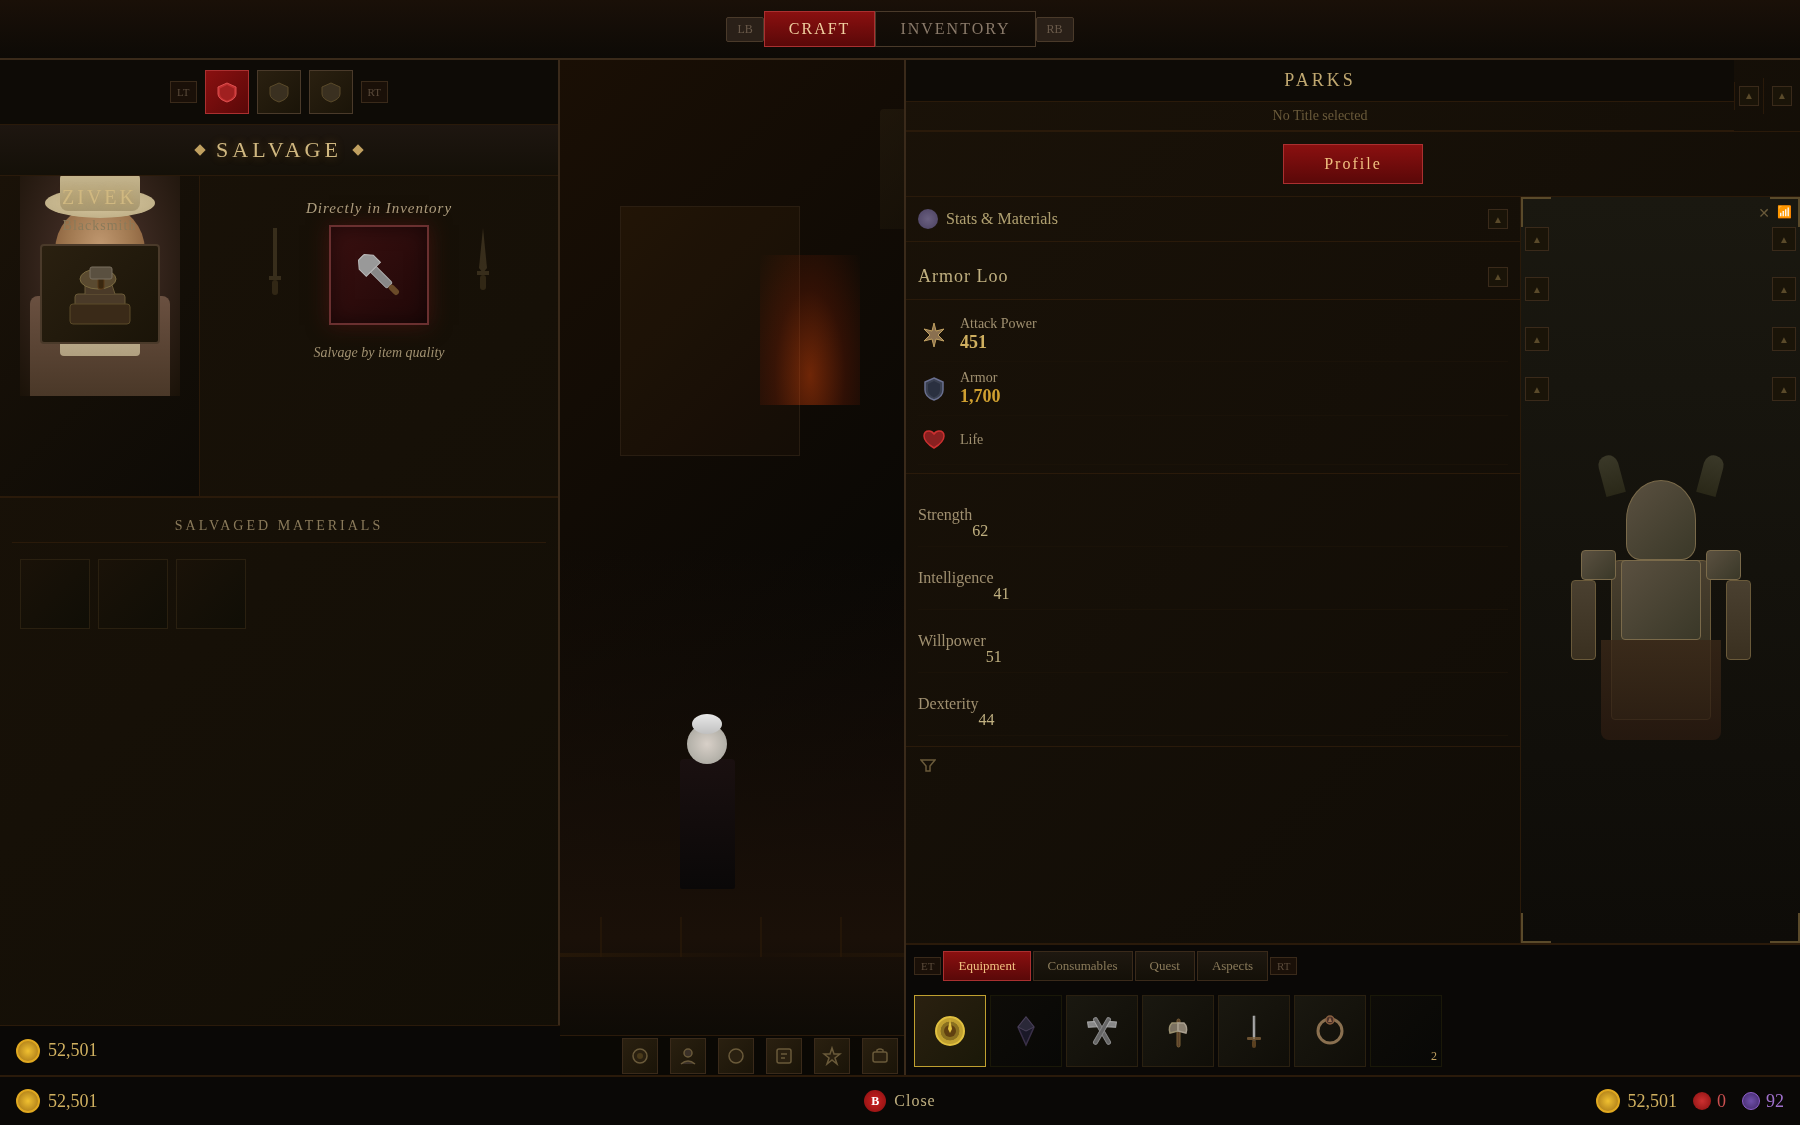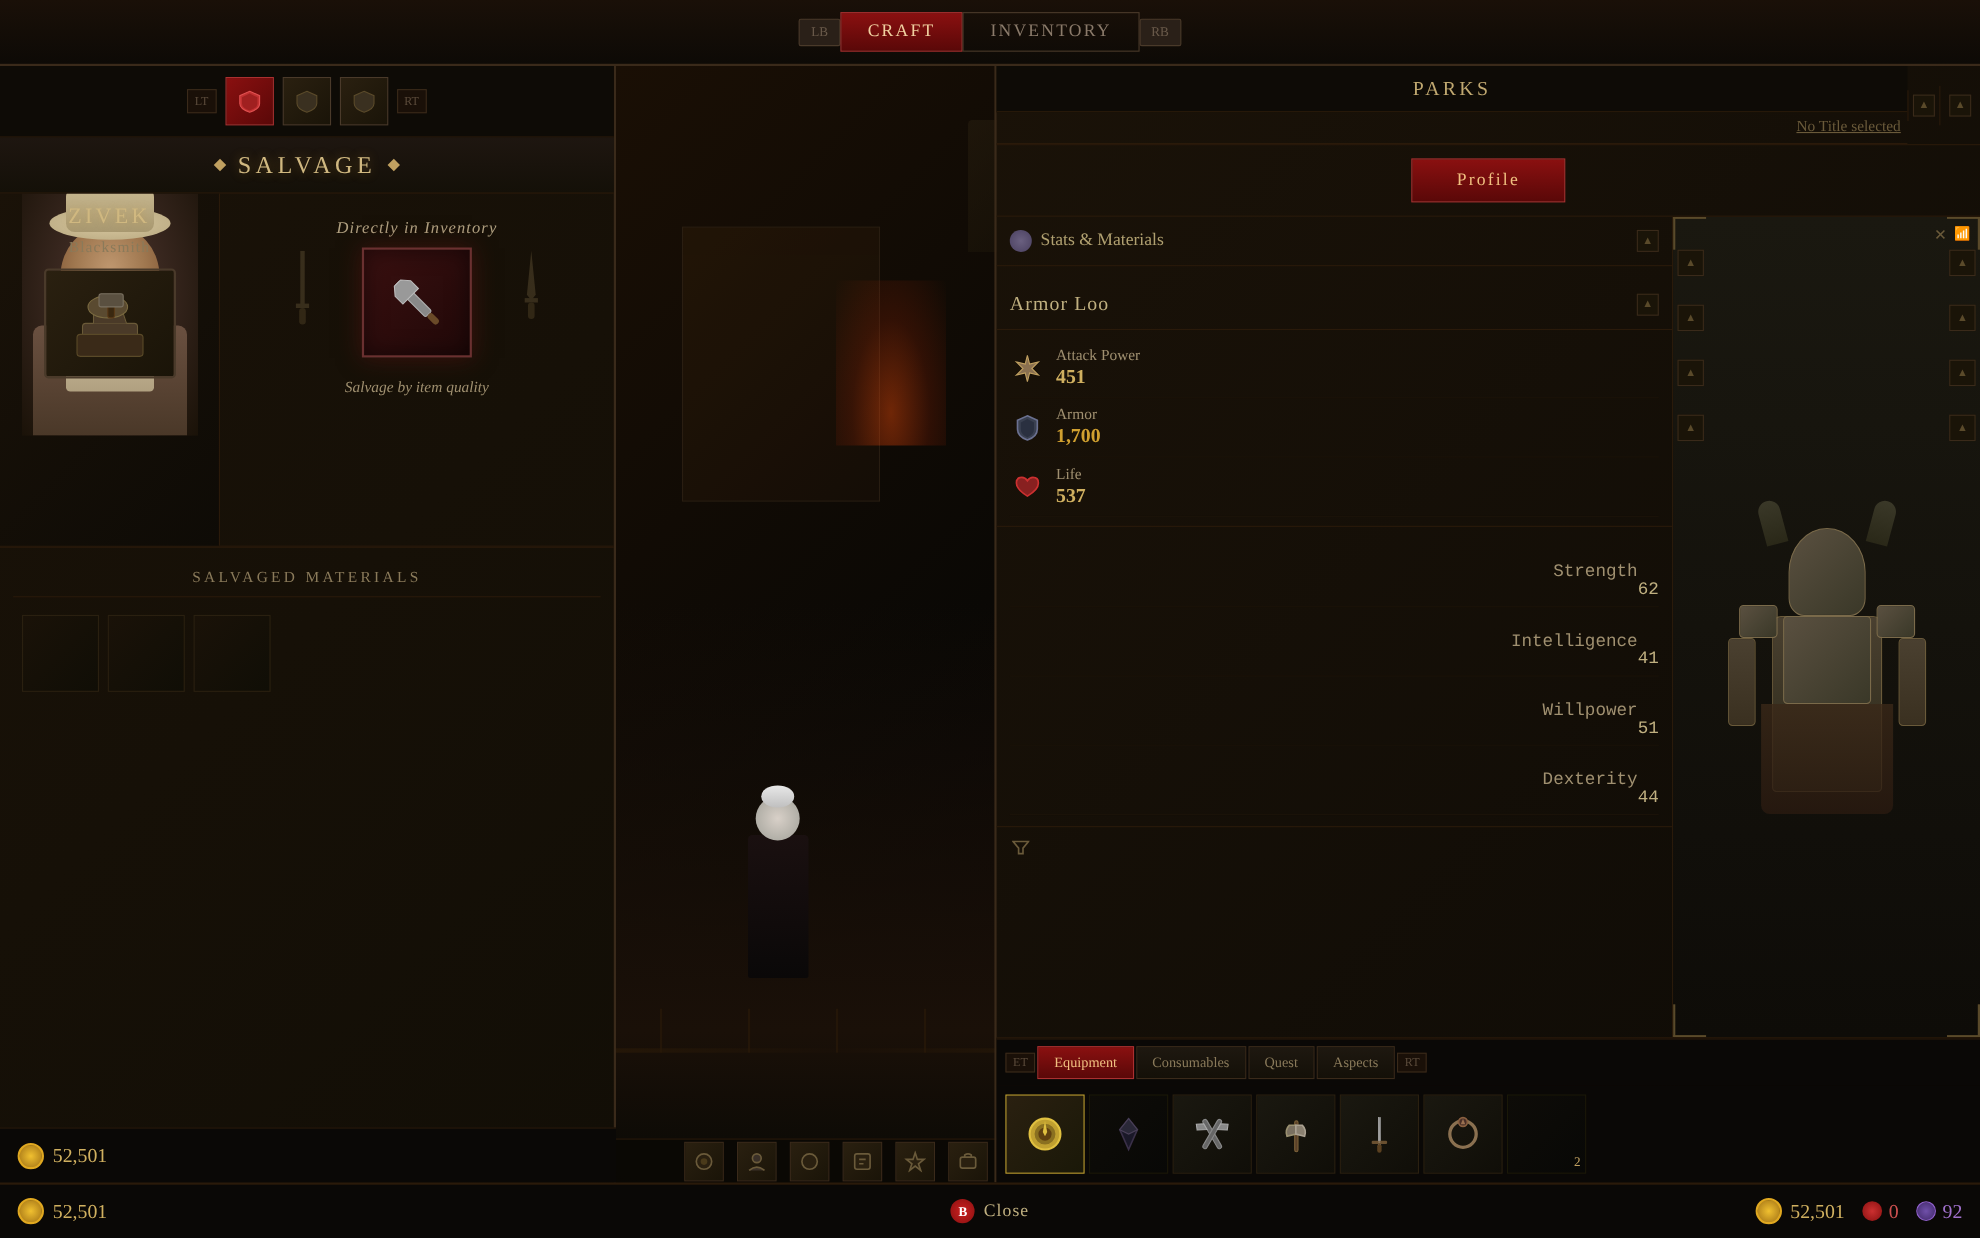--- a/index.html
+++ b/index.html
@@ -398,26 +398,25 @@
       text-align: center;
       font-size: 18px;
       letter-spacing: 3px;
       color: #c0a870;
       padding: 10px;
       background: #0e0b06;
       border-bottom: 1px solid #2a1a0a;
     }
 
     .perks-subtitle {
-      text-align: right;
+      text-align: center;
       font-size: 14px;
       color: #6a5a3a;
       padding: 6px;
       border-bottom: 1px solid #2a1a0a;
-      text-decoration: underline;
     }
 
     
     .profile-section {
       display: flex;
       justify-content: center;
       padding: 12px;
       border-bottom: 1px solid #2a1a0a;
     }
 
@@ -490,25 +489,24 @@
     }
 
     
     .attrs-section {
       padding: 10px 12px;
       border-top: 1px solid #2a1a0a;
     }
 
     .attr-row {
       display: flex;
-      justify-content: flex-end;
+      justify-content: flex-start;
       align-items: center;
       padding: 6px 0;
       border-bottom: 1px solid #1a1208;
-      font-family: Liberation Mono, monospace;
     }
 
     .attr-name {
       font-size: 16px;
       color: #a09070;
     }
 
     .attr-value {
       font-size: 16px;
       color: #c0b080;
@@ -947,21 +945,20 @@
         </div>
 
         <div class="stat-item">
           <div class="stat-icon">
             <svg width="28" height="28" viewBox="0 0 28 28">
               <path d="M14 22 Q4 16 4 10 Q4 5 9 5 Q12 5 14 8 Q16 5 19 5 Q24 5 24 10 Q24 16 14 22 Z" fill="#882020" stroke="#cc3030" stroke-width="1.5"></path>
             </svg>
           </div>
           <div class="stat-info">
             <div class="stat-name">Life</div>
-            <div class="stat-value">537</div>
           </div>
         </div>
       </div>
 
       <div class="attrs-section">
         <div class="attr-row">
           <span class="attr-name">Strength</span>
           <span class="attr-value">62</span>
         </div>
         <div class="attr-row">

